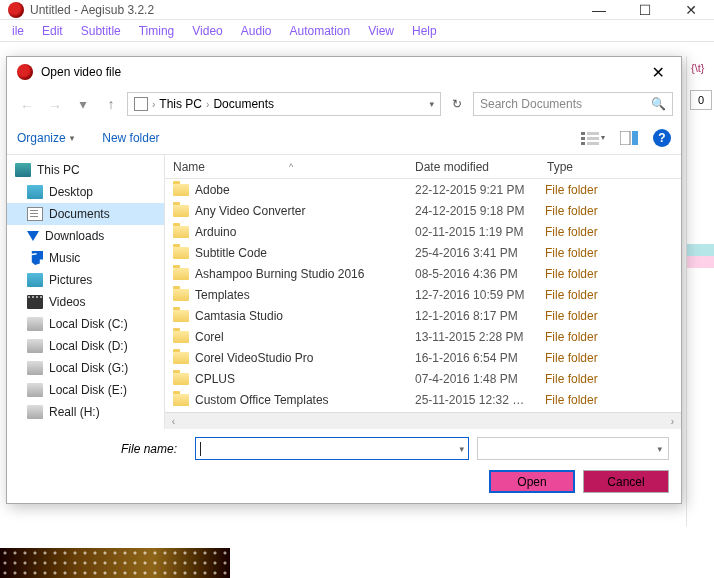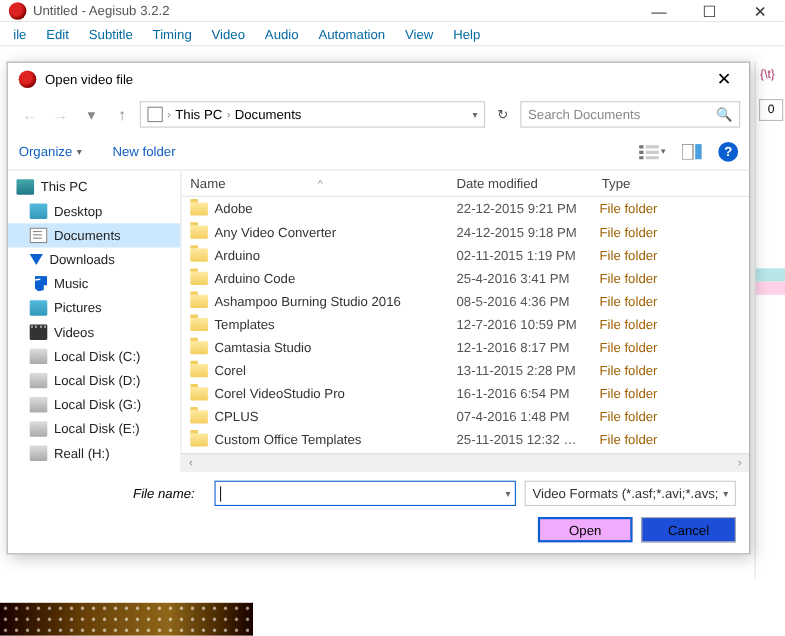--- a/index.html
+++ b/index.html
@@ -7,21 +7,21 @@
 
 
 .titlebar { height: 20px; display: flex; align-items: center; padding: 0 0 0 8px; border-bottom: 1px solid #e5e5e5; }
 .titlebar .app-icon { width: 16px; height: 16px; background: radial-gradient(circle at 40% 40%, #d22 40%, #800 70%); border-radius: 50%; margin-right: 6px; }
 .titlebar .title { color: #555; font-size: 12px; flex: 1; }
 .win-btns { display: flex; height: 100%; }
 .win-btn { width: 46px; display: flex; align-items: center; justify-content: center; color: #333; font-size: 14px; }
 
 
 .menubar { height: 22px; display: flex; align-items: center; padding: 0 4px; gap: 2px; border-bottom: 1px solid #e5e5e5; position: relative; }
-.menubar .mi { padding: 2px 8px; color: #0369a1; font-size: 12px; }
+.menubar .mi { padding: 2px 8px; color: #8b5cf6; font-size: 12px; }
 
 
 .dialog { position: absolute; left: 6px; top: 56px; width: 676px; height: 448px; background: #fff; border: 1px solid #aaa; box-shadow: 3px 3px 14px rgba(0,0,0,0.25); display: flex; flex-direction: column; }
 .dlg-title { height: 30px; display: flex; align-items: center; padding: 0 10px; }
 .dlg-title .app-icon { width: 16px; height: 16px; background: radial-gradient(circle at 40% 40%, #d22 40%, #800 70%); border-radius: 50%; margin-right: 8px; }
 .dlg-title .t { flex: 1; font-size: 12px; }
 .dlg-title .x { font-size: 16px; padding: 0 6px; cursor: pointer; }
 
 .addrbar { height: 34px; display: flex; align-items: center; padding: 0 8px; gap: 4px; }
 .navbtn { width: 24px; height: 24px; display: flex; align-items: center; justify-content: center; color: #888; font-size: 14px; border-radius: 2px; }
@@ -81,22 +81,22 @@
 .footer { padding: 8px 12px 10px; }
 .fn-row { display: flex; align-items: center; gap: 8px; margin-bottom: 10px; }
 .fn-row .lbl { width: 168px; text-align: right; font-size: 12px; padding-right: 10px; font-style: italic; }
 .fn-input { flex: 1; height: 23px; border: 1px solid #0a60d0; display: flex; align-items: center; padding: 0 4px; position: relative; }
 .fn-input .caret { width: 1px; height: 14px; background: #222; animation: blink 1s steps(1) infinite; }
 @keyframes blink { 50% { opacity: 0; } }
 .fn-input .combo-dd { margin-left: auto; color: #666; font-size: 9px; }
 .filter { width: 192px; height: 23px; border: 1px solid #ccc; display: flex; align-items: center; padding: 0 6px; font-size: 12px; color: #333; }
 .filter .combo-dd { margin-left: auto; color: #666; font-size: 9px; }
 .btn-row { display: flex; justify-content: flex-end; gap: 8px; }
-.btn { width: 86px; height: 23px; border: 1px solid #adadad; background: #1d4ed8; font-size: 12px; display: flex; align-items: center; justify-content: center; }
-.btn.primary { border: 2px solid #0a60d0; background: #f0abfc; }
+.btn { width: 86px; height: 23px; border: 1px solid #adadad; background: #be185d; font-size: 12px; display: flex; align-items: center; justify-content: center; }
+.btn.primary { border: 2px solid #0a60d0; background: #ec4899; }
 
 
 .under-right { position: absolute; right: 0; top: 56px; bottom: 20px; width: 28px; background: #fff; border-left: 1px solid #e5e5e5; }
 .under-right .tabish { position: absolute; top: 6px; left: 4px; font-size: 11px; color: #a36; }
 .under-right .zero { position: absolute; top: 34px; right: 2px; width: 22px; height: 20px; border: 1px solid #bbb; display:flex; align-items:center; justify-content:center; font-size:11px; }
 .under-right .barA { position: absolute; top: 188px; left: 0; right: 0; height: 12px; background: #b7e6e9; }
 .under-right .barB { position: absolute; top: 200px; left: 0; right: 0; height: 12px; background: #ffd1e8; }
 .under-bottom { position:absolute; left:0; right:0; bottom:0; height:52px; background:#fff; }
 .under-bottom .strip { position:absolute; left:0; bottom:0; width: 230px; height: 30px; background: linear-gradient(90deg,#2a1508,#6b4a1c,#8c6a2a,#2a1508); filter: contrast(1.2); }
 .under-bottom .strip::after { content:""; position:absolute; inset:0; background: radial-gradient(circle,#fff8 1px,transparent 2px) 0 0/10px 10px; }
@@ -275,21 +275,21 @@
             <div class="c1">
               <div class="folder-icon"></div>
               <span>Arduino</span>
             </div>
             <div class="c2">02-11-2015 1:19 PM</div>
             <div class="c3">File folder</div>
           </div>
           <div class="row">
             <div class="c1">
               <div class="folder-icon"></div>
-              <span>Arduino Code</span>
+              <span>Subtitle Code</span>
             </div>
             <div class="c2">25-4-2016 3:41 PM</div>
             <div class="c3">File folder</div>
           </div>
           <div class="row">
             <div class="c1">
               <div class="folder-icon"></div>
               <span>Ashampoo Burning Studio 2016</span>
             </div>
             <div class="c2">08-5-2016 4:36 PM</div>
@@ -355,21 +355,20 @@
 
   <div class="footer">
     <div class="fn-row">
       <div class="lbl">File name:</div>
       <div class="fn-input">
         <span></span>
         <div class="caret"></div>
         <span class="combo-dd">▾</span>
       </div>
       <div class="filter">
-        <span>Video Formats (*.asf;*.avi;*.avs;</span>
         <span class="combo-dd">▾</span>
       </div>
     </div>
     <div class="btn-row">
       <div class="btn primary">Open</div>
       <div class="btn">Cancel</div>
     </div>
   </div>
 
 </div>

